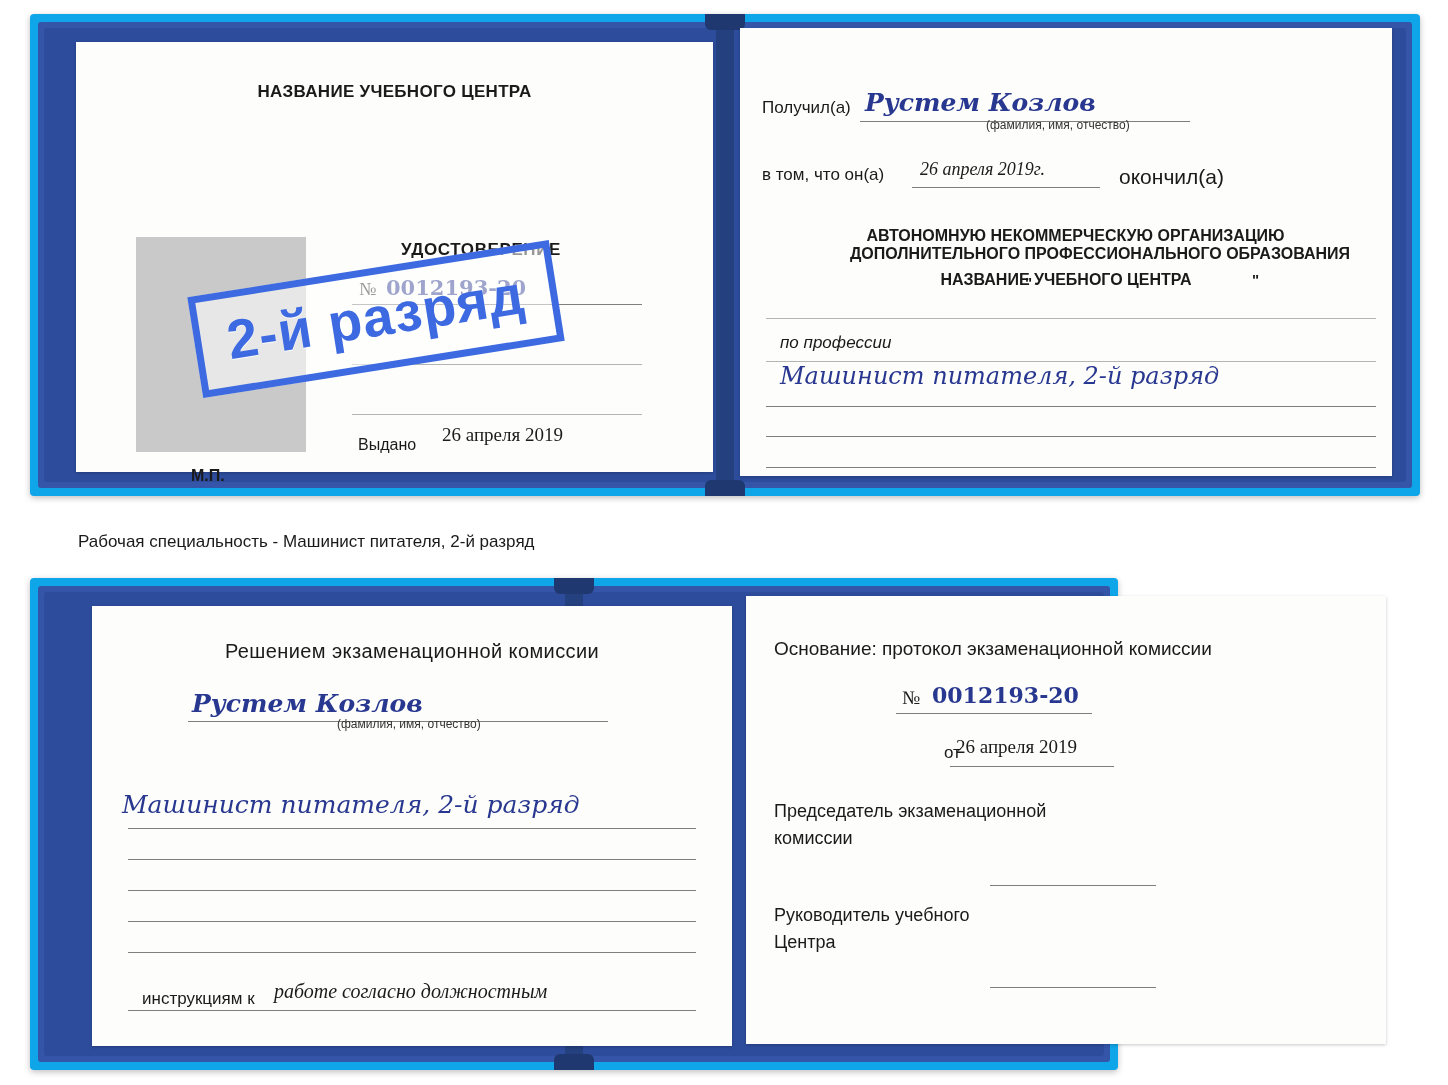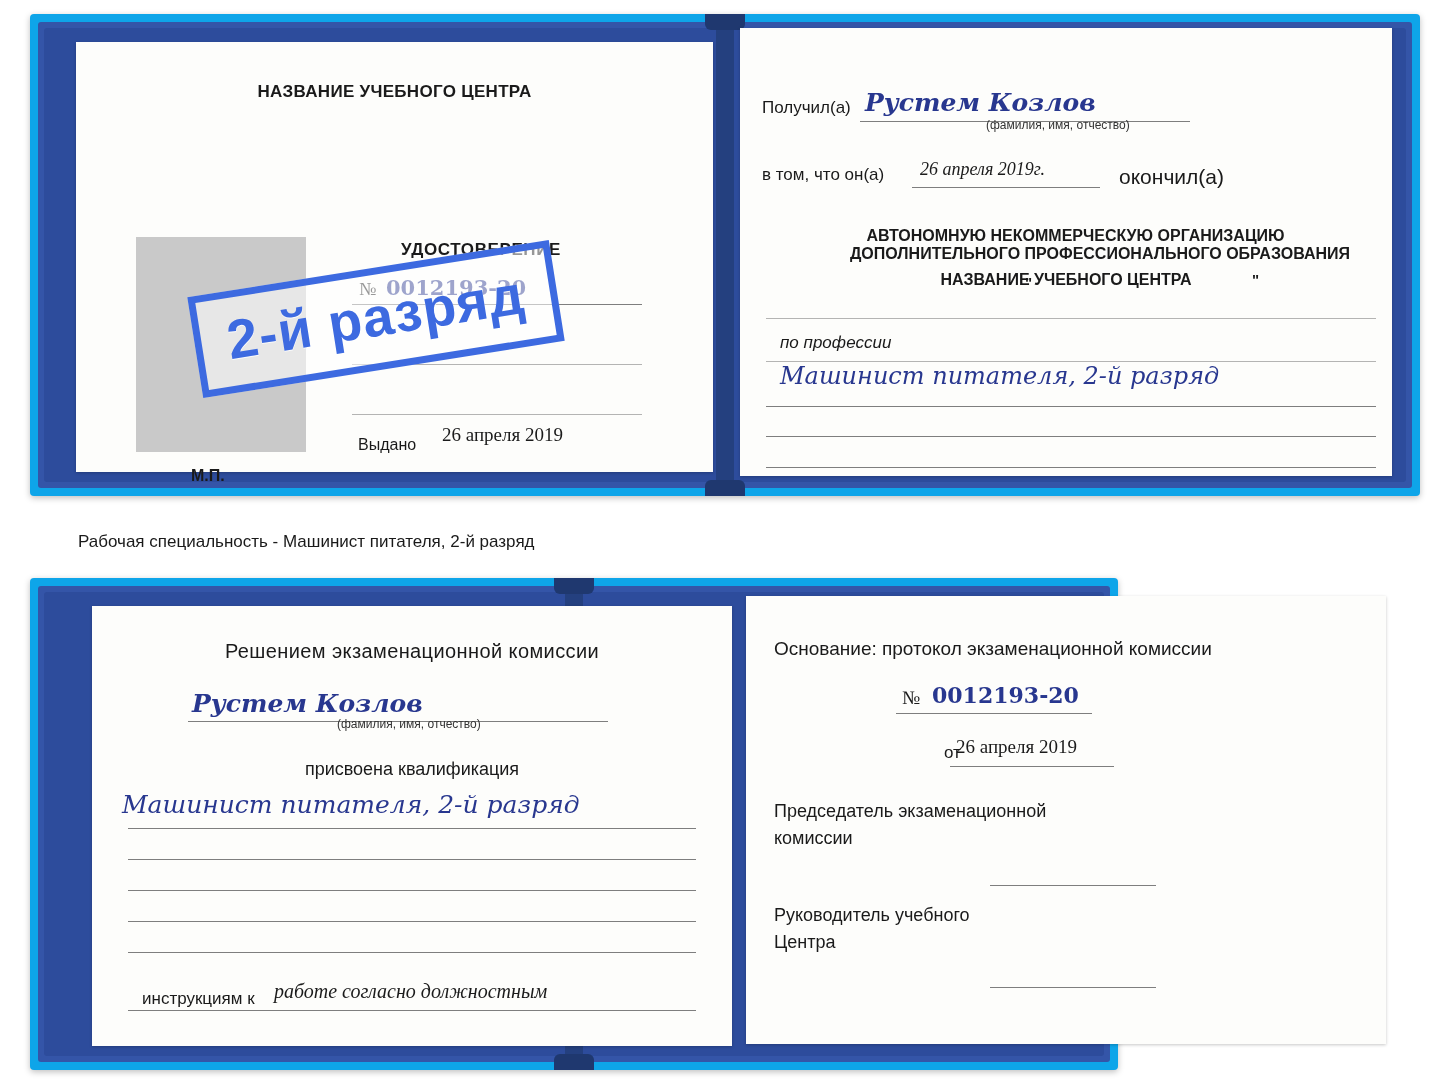--- a/index.html
+++ b/index.html
@@ -261,21 +261,20 @@
 </div>
 
   <div class="page page-left-b">
     <div class="inner">
       <div class="t center" style="left:0; top:34px; width:640px; font-size:20px; letter-spacing:0.4px;">Решением экзаменационной комиссии</div>
 
       <div class="hand" style="position:absolute; left:100px; top:83px; font-size:25px; font-weight:bold;">Рустем Козлов</div>
       <div class="rule" style="left:96px; top:115px; width:420px;"></div>
       <div class="t" style="left:245px; top:111px; font-size:12px; color:#333;">(фамилия, имя, отчество)</div>
 
-      <div class="t center" style="left:0; top:153px; width:640px; font-size:18px;">присвоена квалификация</div>
 
       <div class="hand" style="position:absolute; left:30px; top:184px; font-size:25px;">Машинист питателя, 2-й разряд</div>
       <div class="rule" style="left:36px; top:222px; width:568px;"></div>
       <div class="rule" style="left:36px; top:253px; width:568px;"></div>
       <div class="rule" style="left:36px; top:284px; width:568px;"></div>
       <div class="rule" style="left:36px; top:315px; width:568px;"></div>
       <div class="rule" style="left:36px; top:346px; width:568px;"></div>
 
       <div class="t" style="left:50px; top:383px; font-size:17px;">инструкциям к</div>
       <div class="typed" style="position:absolute; left:182px; top:374px; font-size:20px; font-style:italic;">работе согласно должностным</div>

